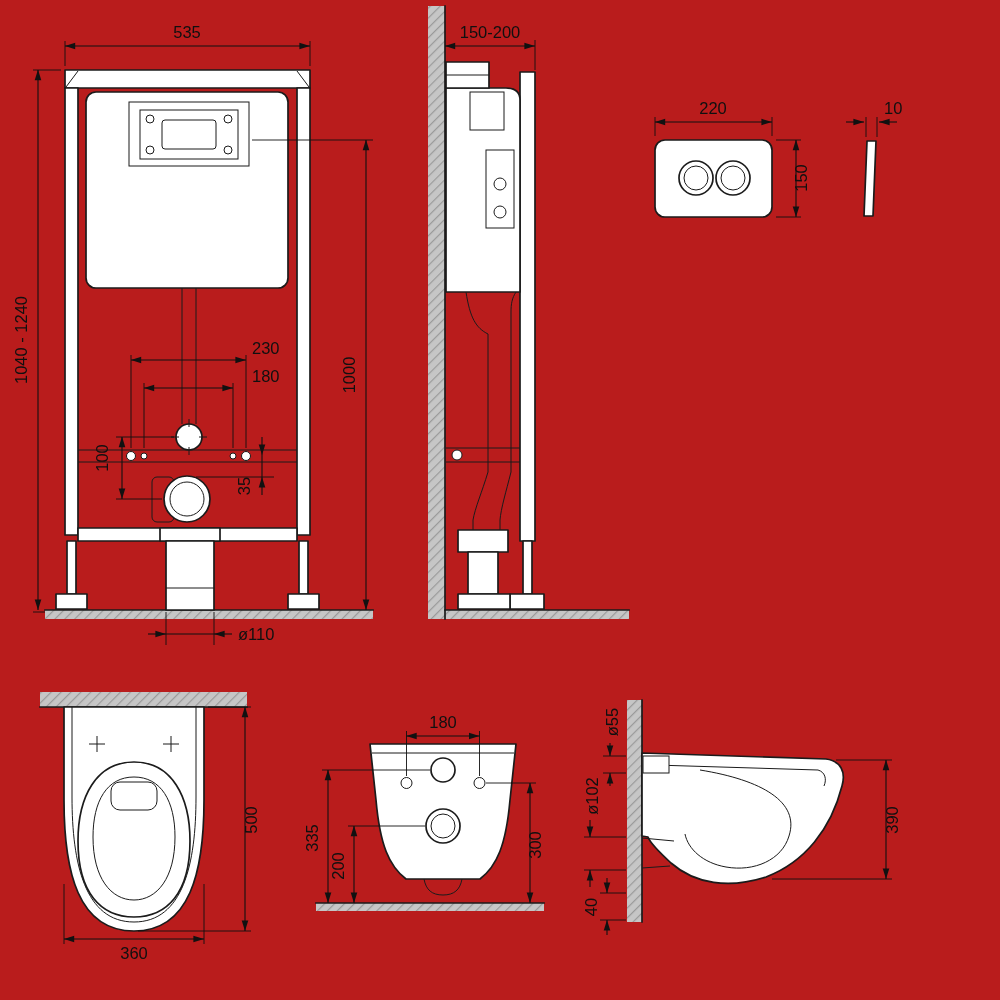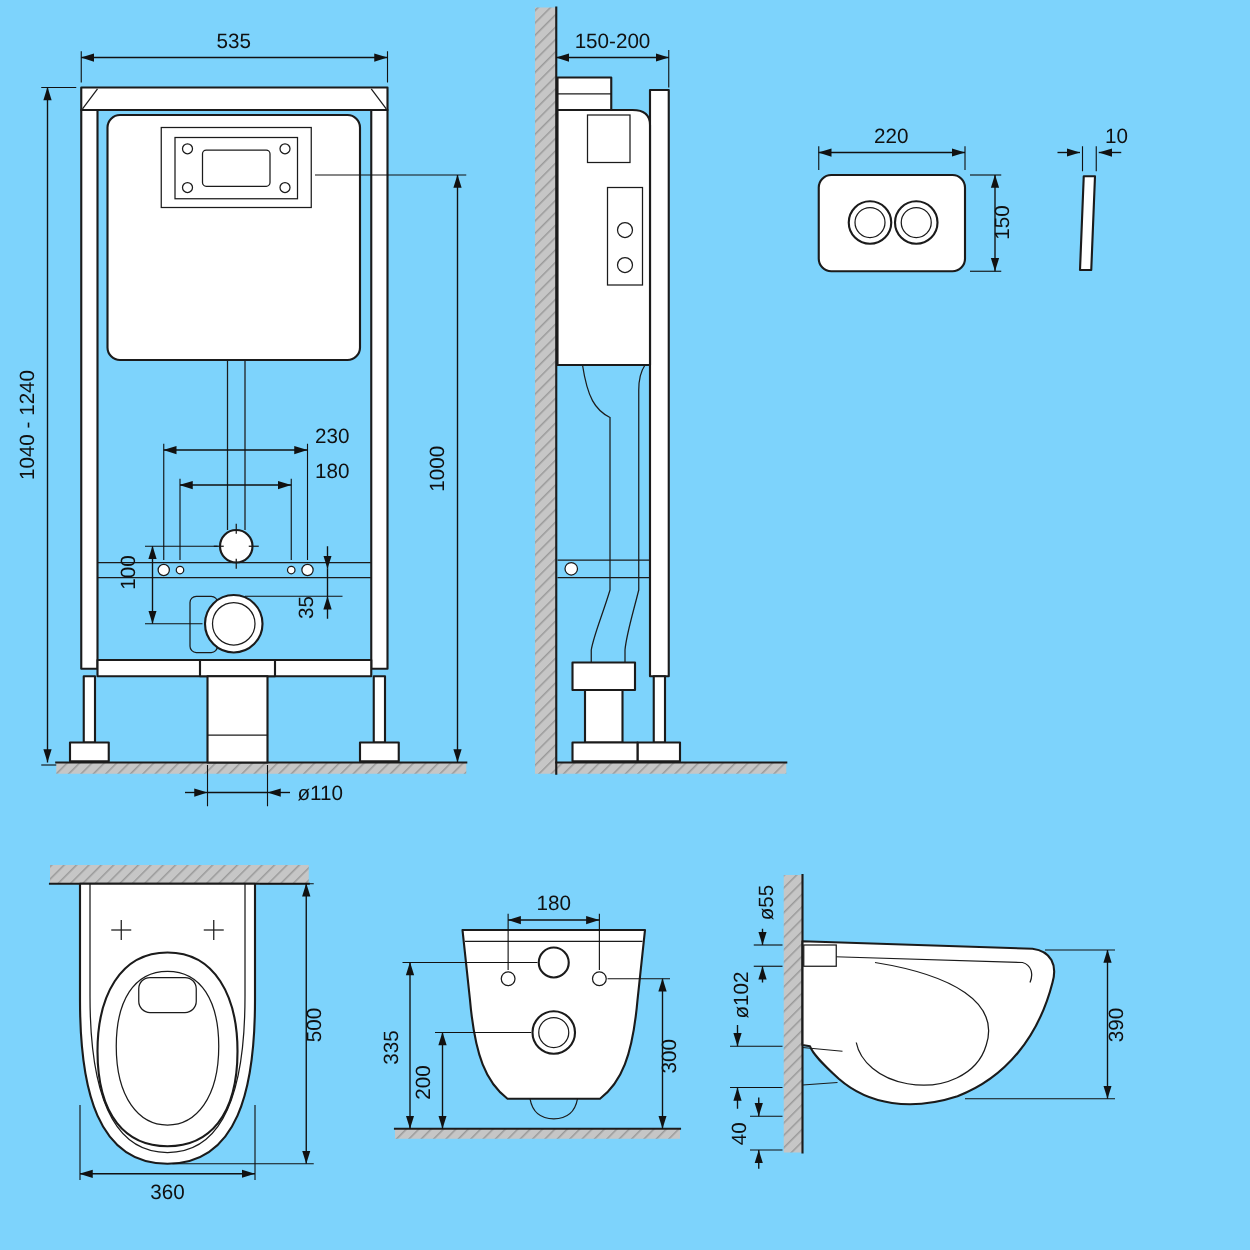--- a/index.html
+++ b/index.html
@@ -1,16 +1,16 @@
 <!DOCTYPE html>
 <html><head>
 <meta charset="utf-8">
 <style>
   html,body{margin:0;padding:0;background:#ffffff;}
-  .stage{width:1000px;height:1000px;background:#7dd3fc;position:relative;overflow:hidden;}
+  .stage{width:1000px;height:1000px;background:#b91c1c;position:relative;overflow:hidden;}
   svg{display:block;}
   .o  {fill:#ffffff;stroke:#1b1b1b;stroke-width:1.7;stroke-linejoin:round;}
   .o2 {fill:none;stroke:#1b1b1b;stroke-width:1.7;stroke-linejoin:round;stroke-linecap:square;}
   .t  {fill:none;stroke:#1b1b1b;stroke-width:1;}
   .tf {fill:#ffffff;stroke:#1b1b1b;stroke-width:1;}
   .d  {fill:none;stroke:#111111;stroke-width:1.1;}
   .x  {fill:none;stroke:#111111;stroke-width:0.9;}
   text{font-family:"Liberation Sans","DejaVu Sans",sans-serif;font-size:16.5px;fill:#101010;}
 </style>
 </head>

